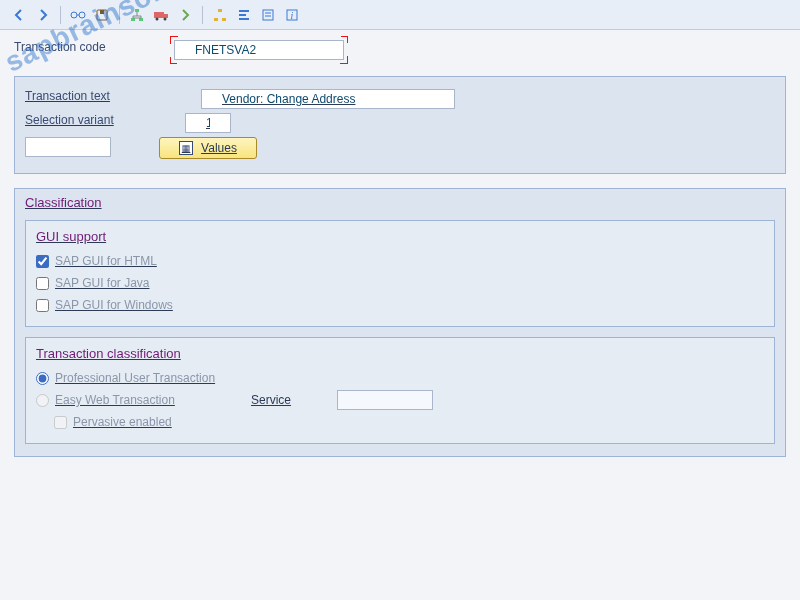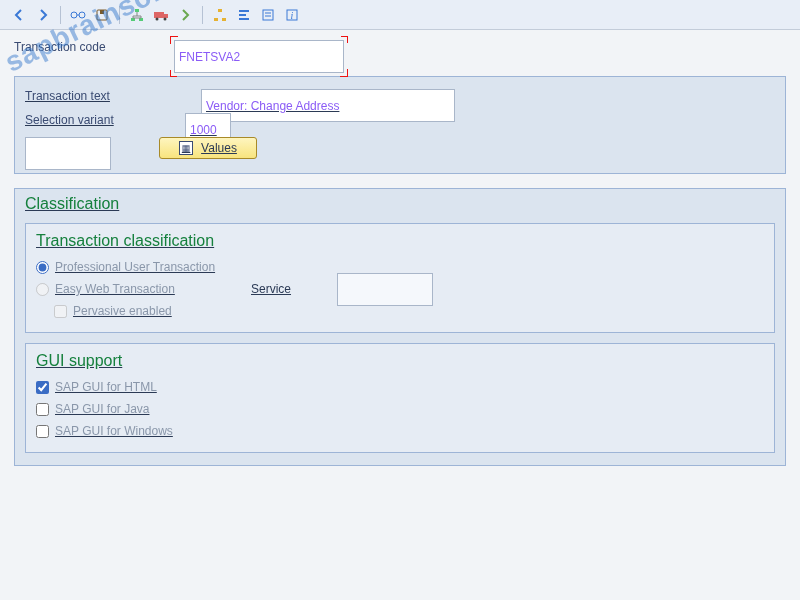--- a/index.html
+++ b/index.html
@@ -43,27 +43,27 @@
     align-items: flex-start;
     margin-bottom: 2px;
     height: 22px;
   }
   .lbl {
     width: 160px;
     color: #3a4b72;
     padding-right: 6px;
   }
   input.txt, .txt {
-    height: 33px;
+    height: 20px;
     border: 1px solid #a9b6c9;
     background: #fff;
     font-family: inherit;
     font-size: 12px;
-    padding: 0 4px;
-    color: #8b5cf6;
+    padding: 0 20px;
+    color: #0c4a6e;
   }
   .required-frame {
     position: relative;
   }
   .required-frame::before,
   .required-frame::after {
     content: "";
     position: absolute;
     border: 1px solid #e11;
     width: 7px; height: 7px;
@@ -84,22 +84,22 @@
     text-decoration: underline;
   }
   .subgroup {
     border: 1px solid #9db4d6;
     background: #e6ecf4;
     margin-top: 10px;
     padding: 8px 10px 10px 10px;
   }
   .subgroup-title,
   .group-title {
-    font-size: 16px;
-    color: #15803d;
+    font-size: 13px;
+    color: #701a75;
     margin-bottom: 6px;
   }
   .subgroup input.txt { background:#f5f8fc; }
   .btn-values {
     height: 22px;
     width: 98px;
     background: linear-gradient(#fef5bf,#f8e47e);
     border: 1px solid #a88a28;
     border-radius: 3px;
     display: flex; align-items: center; justify-content:center;
@@ -237,49 +237,49 @@
         <span class="ico">▦</span>
         <span>Values</span>
       </div>
     </div>
   </div>
 
   <div class="group" style="padding:6px 10px 12px 10px">
     <div class="group-title">Classification</div>
 
     <div class="subgroup">
+      <div class="subgroup-title">GUI support</div>
+      <div class="check-row">
+        <input type="checkbox" checked="" style="">
+        <span class="disabled-text">SAP GUI for HTML</span>
+      </div>
+      <div class="check-row">
+        <input type="checkbox" style="">
+        <span class="disabled-text">SAP GUI for Java</span>
+      </div>
+      <div class="check-row">
+        <input type="checkbox" style="">
+        <span class="disabled-text">SAP GUI for Windows</span>
+      </div>
+    </div>
+
+    <div class="subgroup">
       <div class="subgroup-title">Transaction classification</div>
       <div class="radio-row">
         <input type="radio" name="tclass" checked="" style="">
         <span class="disabled-text">Professional User Transaction</span>
       </div>
       <div class="radio-row" style="gap:6px">
         <input type="radio" name="tclass" disabled="" style="">
         <span class="disabled-text" style="width:190px">Easy Web Transaction</span>
         <span style="width:80px;color:#2b3a55">Service</span>
         <input class="txt" style="width: 96px;" value="">
       </div>
       <div class="check-row" style="padding-left:18px">
         <input type="checkbox" disabled="" style="">
         <span class="disabled-text">Pervasive enabled</span>
       </div>
     </div>
-
-    <div class="subgroup">
-      <div class="subgroup-title">GUI support</div>
-      <div class="check-row">
-        <input type="checkbox" checked="" style="">
-        <span class="disabled-text">SAP GUI for HTML</span>
-      </div>
-      <div class="check-row">
-        <input type="checkbox" style="">
-        <span class="disabled-text">SAP GUI for Java</span>
-      </div>
-      <div class="check-row">
-        <input type="checkbox" style="">
-        <span class="disabled-text">SAP GUI for Windows</span>
-      </div>
-    </div>
   </div>
 
 </div>
 
 <div class="watermark">sapbrainsonline.com</div>
 
 </body></html>

